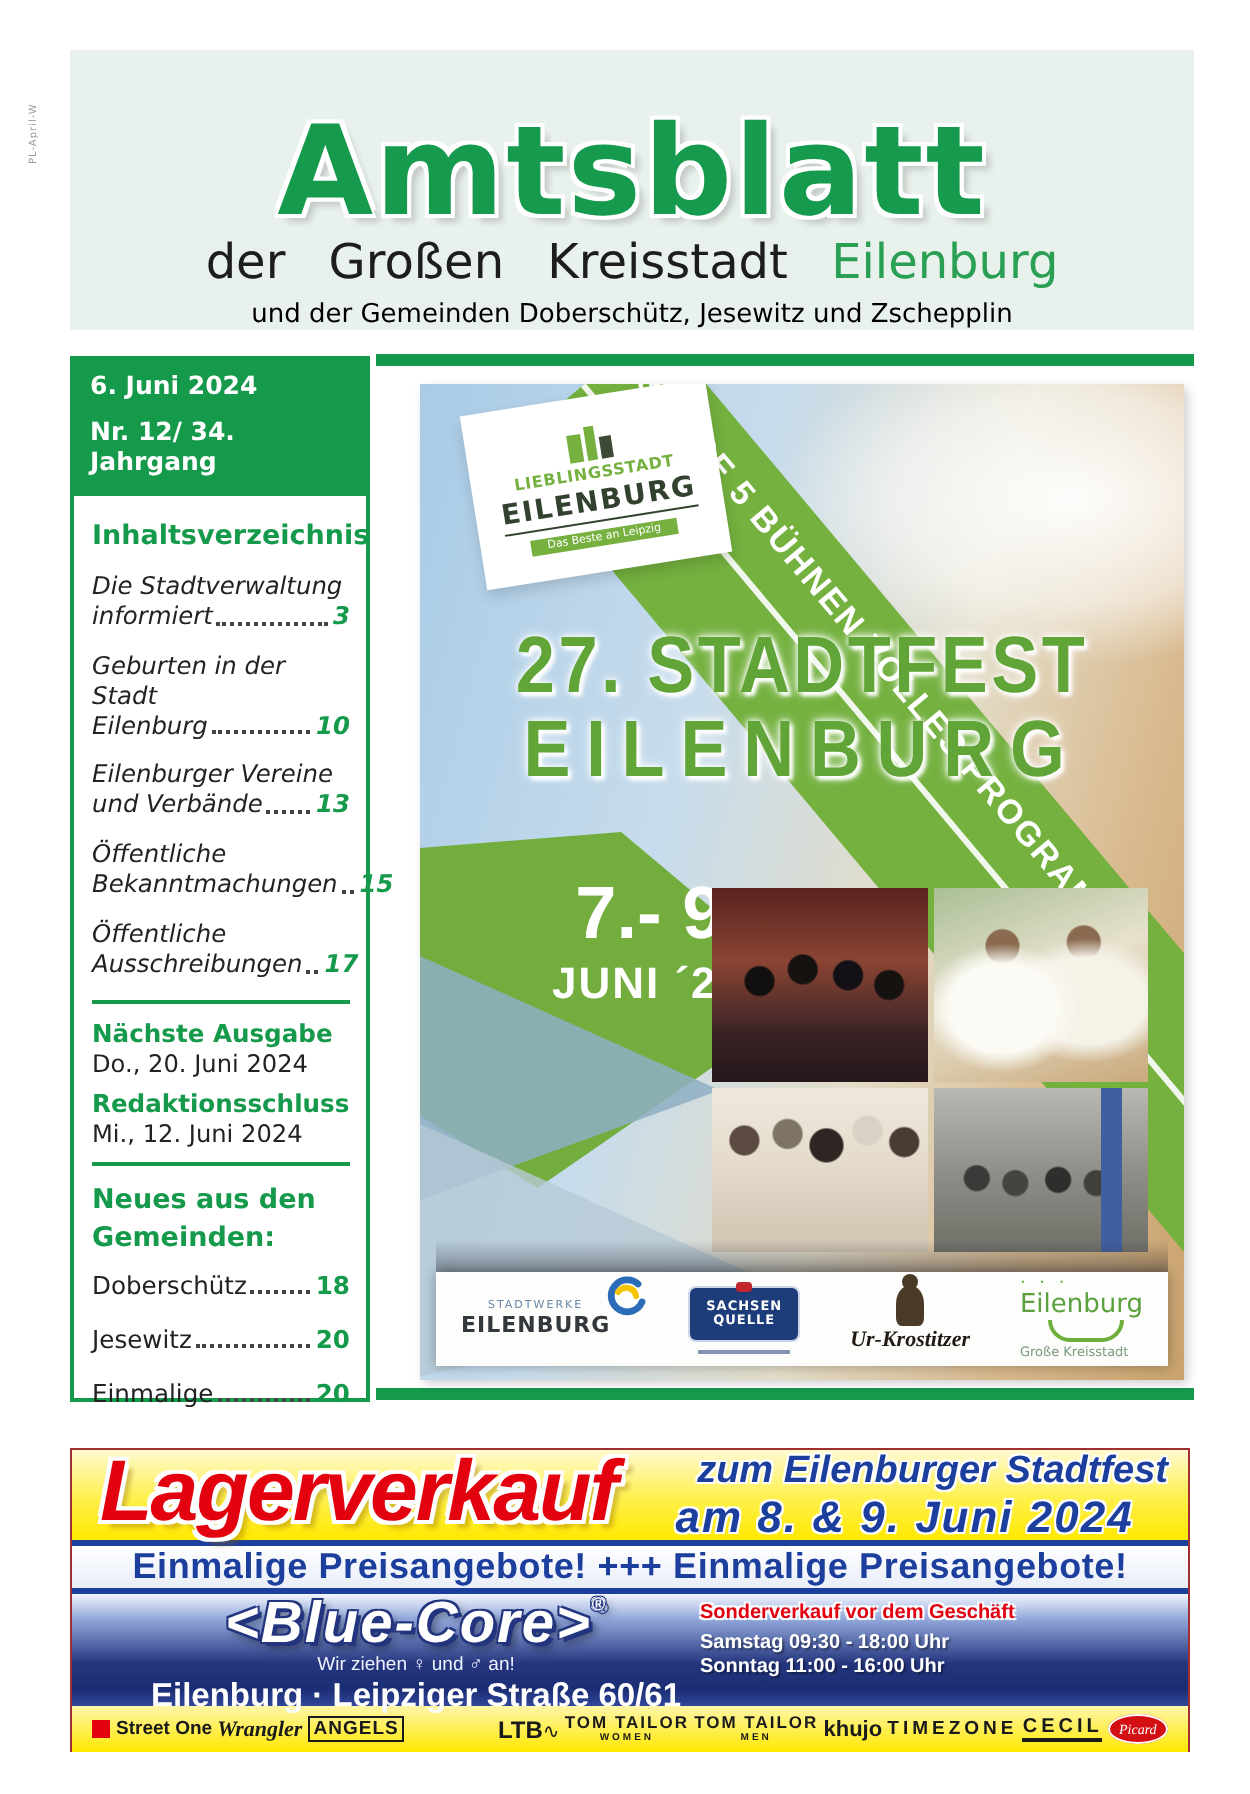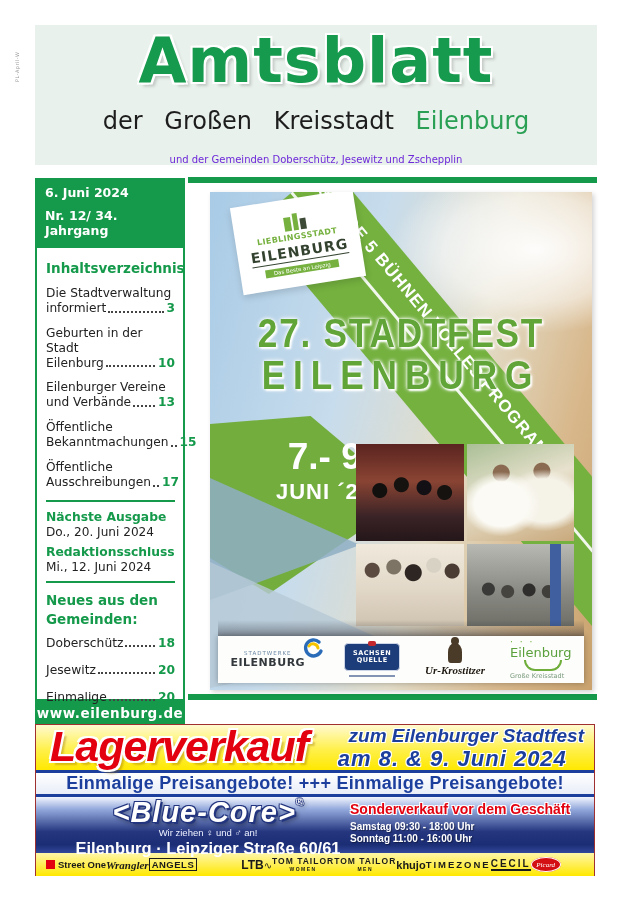--- a/index.html
+++ b/index.html
@@ -9,41 +9,41 @@
   }
   
   .print-mark{
     position:absolute;left:14px;top:82px;font-size:5px;color:#9a9a9a;
     transform:rotate(-90deg);transform-origin:left top;letter-spacing:.5px;white-space:nowrap;
   }
   
   .header{
     position:absolute;left:35px;top:25px;width:562px;height:140px;
     background:#e9f1ec;text-align:center;
-    display:flex;flex-direction:column;align-items:center;justify-content:space-between;
+    display:flex;flex-direction:column;align-items:center;justify-content:flex-end;
   }
   .hd-title{
     margin-top:0px;font-size:62px;line-height:1.15;font-weight:bold;color:#169a4d;letter-spacing:1px;
     text-shadow:2px 2px 0 #fff,-2px -2px 0 #fff,2px -2px 0 #fff,-2px 2px 0 #fff,4px 4px 3px #c2c9c4;
   }
   .hd-sub1{font-size:24px;color:#1d1d1d;word-spacing:14px;margin-top:-4px;}
   .hd-sub1 .city{color:#2aa055;}
-  .hd-sub2{font-size:10px;color:#6d28d9;margin-top:5px;}
+  .hd-sub2{font-size:13px;color:#000000;margin-top:5px;}
   
   .sidebar{position:absolute;left:35px;top:178px;width:150px;}
   .sb-top{
     background:#15994b;color:#fff;font-weight:bold;font-size:12.5px;
     padding:7px 10px 8px 10px;display:flex;flex-direction:column;gap:8px;
   }
   .sb-body{
     border:2px solid #15994b;box-sizing:border-box;width:150px;height:455px;
     padding:8px 8px 0 9px;background:#fff;
   }
   .toc-title{color:#15994b;font-weight:bold;font-size:13.5px;margin:4px 0 10px 0;}
-  .toc-item{margin-bottom:10px;font-size:12.2px;color:#222;line-height:1.22;}
+  .toc-item{margin-bottom:10px;font-size:12.2px;color:#222;line-height:1.22;font-style:italic;}
   .toc-l2{display:flex;align-items:flex-end;}
   .dots{flex:1;border-bottom:2px dotted #444;margin:0 3px 3px 2px;min-width:6px;}
   .pg{color:#15994b;font-weight:bold;}
   .sb-hr{border:none;border-top:2px solid #15994b;margin:6px 0 8px 0;}
   .nx-label{color:#15994b;font-weight:bold;font-size:12.3px;line-height:15px;}
   .nx-date{font-size:12.1px;color:#222;line-height:15px;margin-bottom:5px;}
   .gem-title{color:#15994b;font-weight:bold;font-size:13.5px;line-height:19px;margin:2px 0 7px 0;}
   .gem-item{display:flex;align-items:flex-end;font-size:12.3px;color:#222;margin-bottom:13px;}
   .sb-web{
     background:#15994b;color:#fff;font-weight:bold;font-size:13.5px;text-align:center;
@@ -171,25 +171,25 @@
     background:linear-gradient(180deg,#f2f5fd 0%,#93a9dc 22%,#25367f 62%,#1b2d74 85%,#31479b 100%);}
   .bc-wrap{position:absolute;left:12px;top:1px;width:320px;text-align:center;line-height:1;}
   .bc-logo{
     font-size:29px;font-weight:800;font-style:italic;color:#fff;letter-spacing:1px;
     text-shadow:-1px -1px 0 #23357f,1px -1px 0 #23357f,-1px 1px 0 #23357f,2px 2px 0 #23357f,3px 3px 4px rgba(0,0,0,.45);
   }
   .bc-reg{font-size:9px;vertical-align:top;font-style:normal;}
   .bc-slogan{font-size:9.5px;color:#eef2ff;margin-top:1px;}
   .bc-addr{font-size:16.5px;font-weight:800;color:#fff;margin-top:2px;}
   .store-right{position:absolute;right:8px;top:4px;width:236px;line-height:1.2;}
-  .sr-label{font-size:14px;font-weight:800;color:#e3000f;margin-bottom:3px;
+  .sr-label{font-size:10px;font-weight:800;color:#e3000f;margin-bottom:3px;
     text-shadow:-1px -1px 0 #fff,1px -1px 0 #fff,-1px 1px 0 #fff,1px 1px 0 #fff;}
   .sr-line{font-size:10px;font-weight:800;color:#fff;text-shadow:1px 1px 1px rgba(0,0,0,.4);}
   .ad-brands{height:23px;background:linear-gradient(180deg,#fff6a8,#ffe800);
-    display:flex;align-items:center;padding:0 10px;color:#1a1a1a;}
+    display:flex;align-items:center;justify-content:space-between;padding:0 10px;color:#1a1a1a;}
   .b-streetone{display:flex;align-items:center;gap:3px;font-size:9.5px;font-weight:600;}
   .b-so-sq{width:9px;height:9px;background:#e3000f;}
   .b-wrangler{font-size:11px;font-weight:bold;font-style:italic;font-family:"Liberation Serif",serif;}
   .b-angels{font-size:9.5px;font-weight:800;letter-spacing:.5px;border:1px solid #1a1a1a;padding:0 2px;}
   .b-ltb{font-size:12px;font-weight:800;padding-left:44px;}
   .b-ltb .sq{font-size:10px;font-weight:400;}
   .b-tt{text-align:center;font-weight:800;line-height:1;}
   .b-tt .t{font-size:8.5px;letter-spacing:1px;display:block;}
   .b-tt .s{font-size:5px;letter-spacing:1.5px;display:block;margin-top:1px;}
   .b-khujo{font-size:11px;font-weight:bold;}
@@ -282,21 +282,20 @@
       <span>Jesewitz</span>
         <span class="dots"></span>
         <span class="pg">20</span>
     </div>
     <div class="gem-item">
       <span>Einmalige</span>
         <span class="dots"></span>
         <span class="pg">20</span>
     </div>
   </div>
-  <div class="sb-web">www.eilenburg.de</div>
 </div>
 
 <div class="bar-top"></div>
 <div class="bar-bottom"></div>
 
 <div class="poster">
   <div class="cloud"></div>
   <div class="swath">
     <div class="ribbon-text">3 TAGE  5 BÜHNEN  VOLLES PROGRAMM</div>
     <div class="swath-gap"></div>

